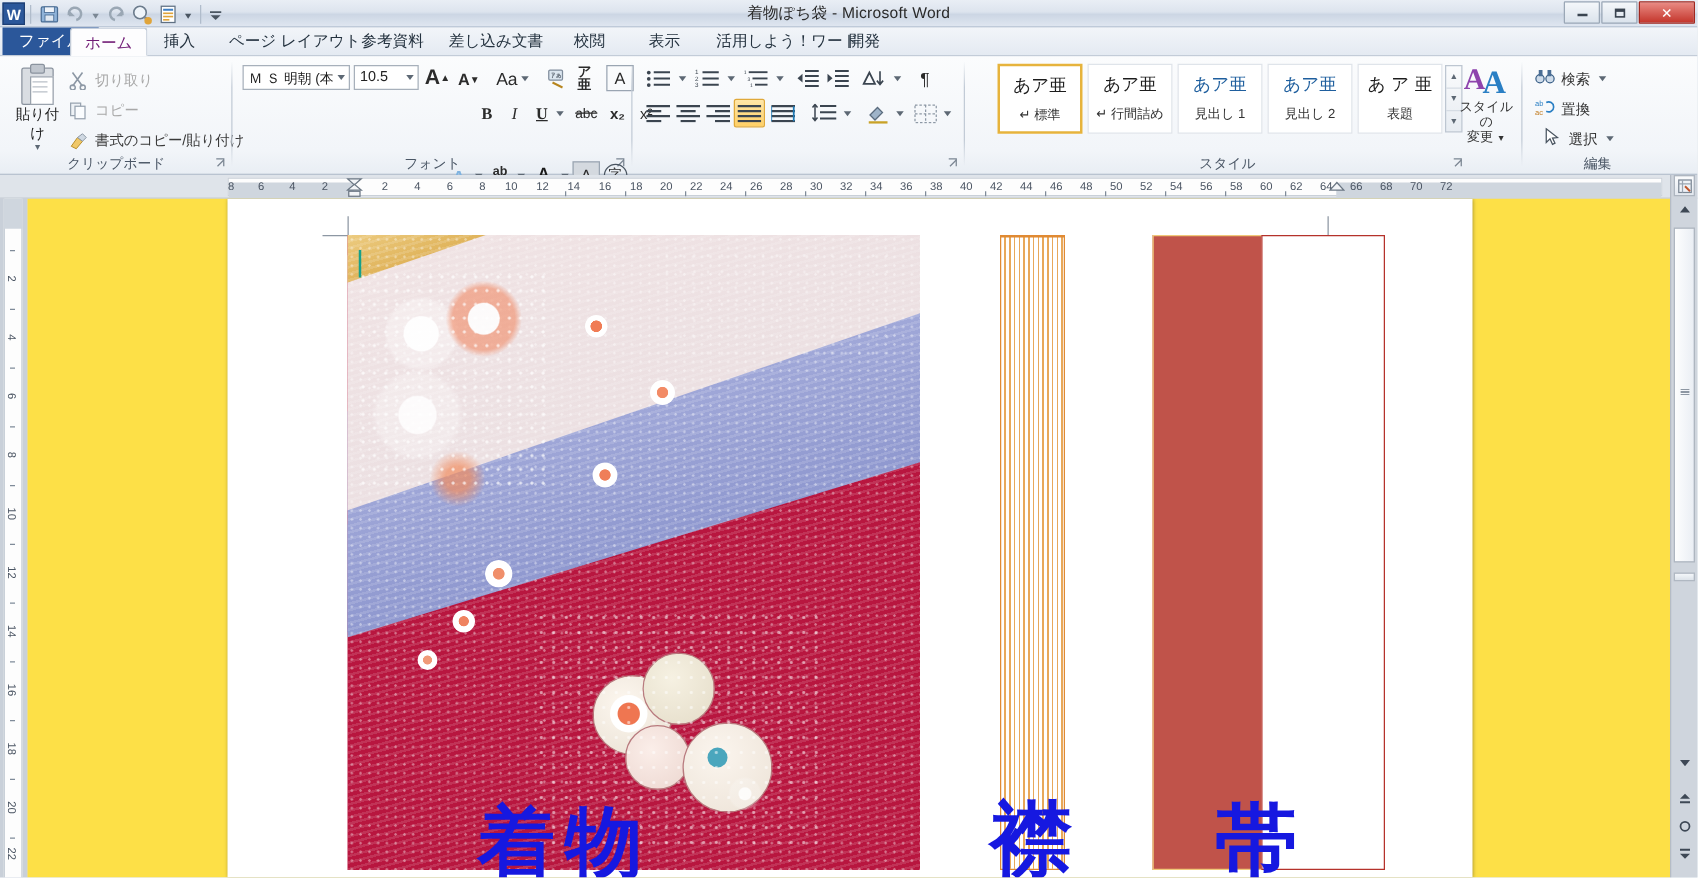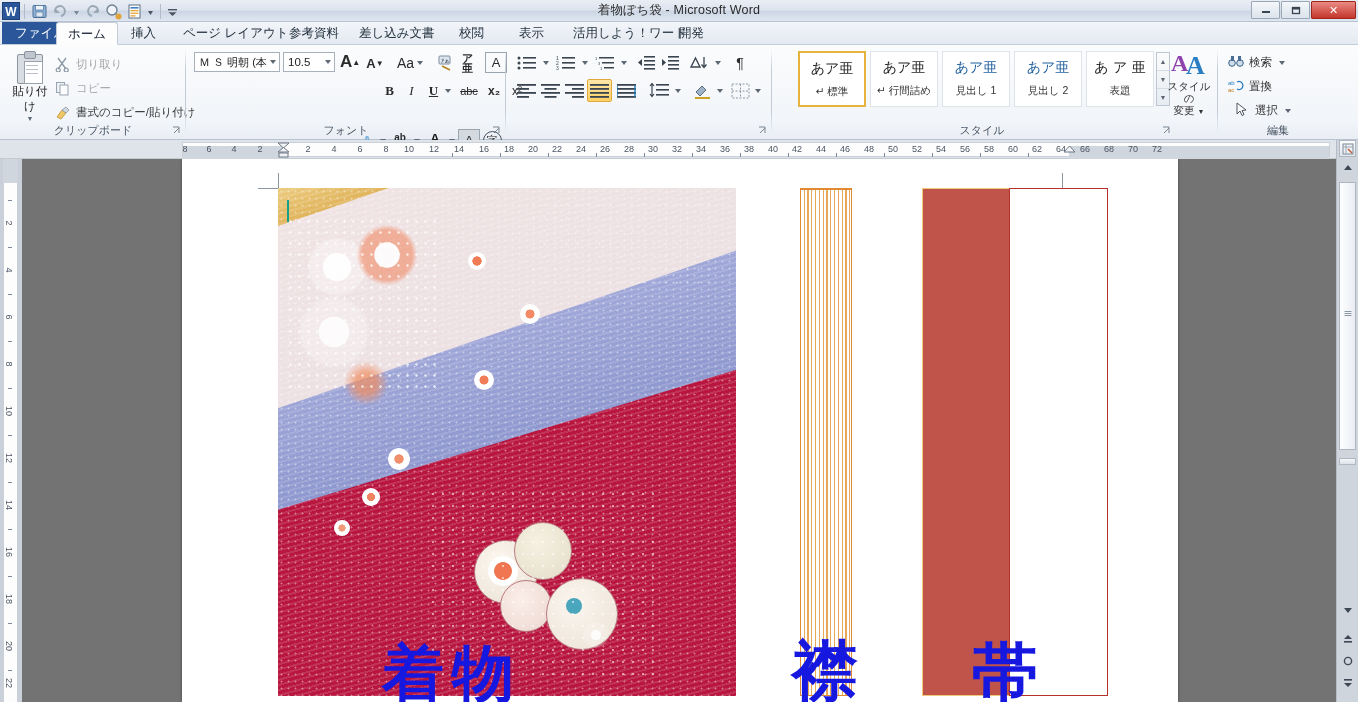--- a/index.html
+++ b/index.html
@@ -33,21 +33,21 @@
 
   
   .tabstrip{position:absolute;left:0;top:22px;width:1358px;height:23px;
     background:linear-gradient(to bottom,#f2f5f9,#e4eaf2);
     border-bottom:1px solid #c3ccd8;box-sizing:border-box;}
   .tab{position:absolute;top:0;height:23px;line-height:23px;padding:0 11px;
     font-size:12.5px;color:#24323f;box-sizing:border-box;white-space:nowrap;}
   .tab.file{background:#2b579a;color:#fff;height:22px;line-height:22px;
     top:0;padding:0 13px;font-size:12.5px;}
   .tab.active{background:#fdfdfe;border:1px solid #c3ccd8;border-bottom:1px solid #fdfdfe;
-    border-radius:3px 3px 0 0;color:#0f172a;}
+    border-radius:3px 3px 0 0;color:#701a75;}
   .helpicons{position:absolute;right:6px;top:25px;display:flex;align-items:center;gap:7px;}
   .chev{font-size:11px;color:#5a6878;}
   .helpbtn{width:17px;height:17px;border-radius:50%;
     background:radial-gradient(circle at 35% 30%,#9fd3f5,#2a7fc4);
     border:1px solid #1f6aa8;color:#fff;font-size:11px;font-weight:bold;
     line-height:15px;text-align:center;}
 
   
   .ribbon{position:absolute;left:0;top:45px;width:1358px;height:95px;
     background:linear-gradient(to bottom,#fbfcfd 0%,#f2f5f9 80%,#e9eef4 100%);
@@ -119,21 +119,21 @@
   .vr-num{position:absolute;left:4px;font-size:9px;color:#4b5563;
     writing-mode:vertical-rl;transform:translateY(-50%);}
   .vr-tick{position:absolute;left:8px;width:4px;height:1px;background:#7f8b99;}
   .tabsel{position:absolute;left:3px;top:141px;width:17px;height:17px;
     background:linear-gradient(to bottom,#f6f8fa,#dde4ec);border:1px solid #9fabb9;
     box-sizing:border-box;display:flex;align-items:center;justify-content:center;}
   .tabsel i{display:block;width:8px;height:8px;border-left:2px solid #3a4450;border-bottom:2px solid #3a4450;}
 
   
   .docarea{position:absolute;left:22px;top:159px;width:1314px;height:543px;
-    background:#737373;overflow:hidden;}
+    background:#fde047;overflow:hidden;}
   .page{position:absolute;left:160px;top:0px;width:996px;height:543px;background:#fff;
     box-shadow:0 0 3px rgba(0,0,0,.35);}
 
   
   .mk{position:absolute;background:#8d97a3;}
 
   
   .kimono{position:absolute;left:96px;top:29px;width:458px;height:508px;overflow:hidden;
     background:#b8163f;}
   .k-canvas{position:absolute;inset:0;}

